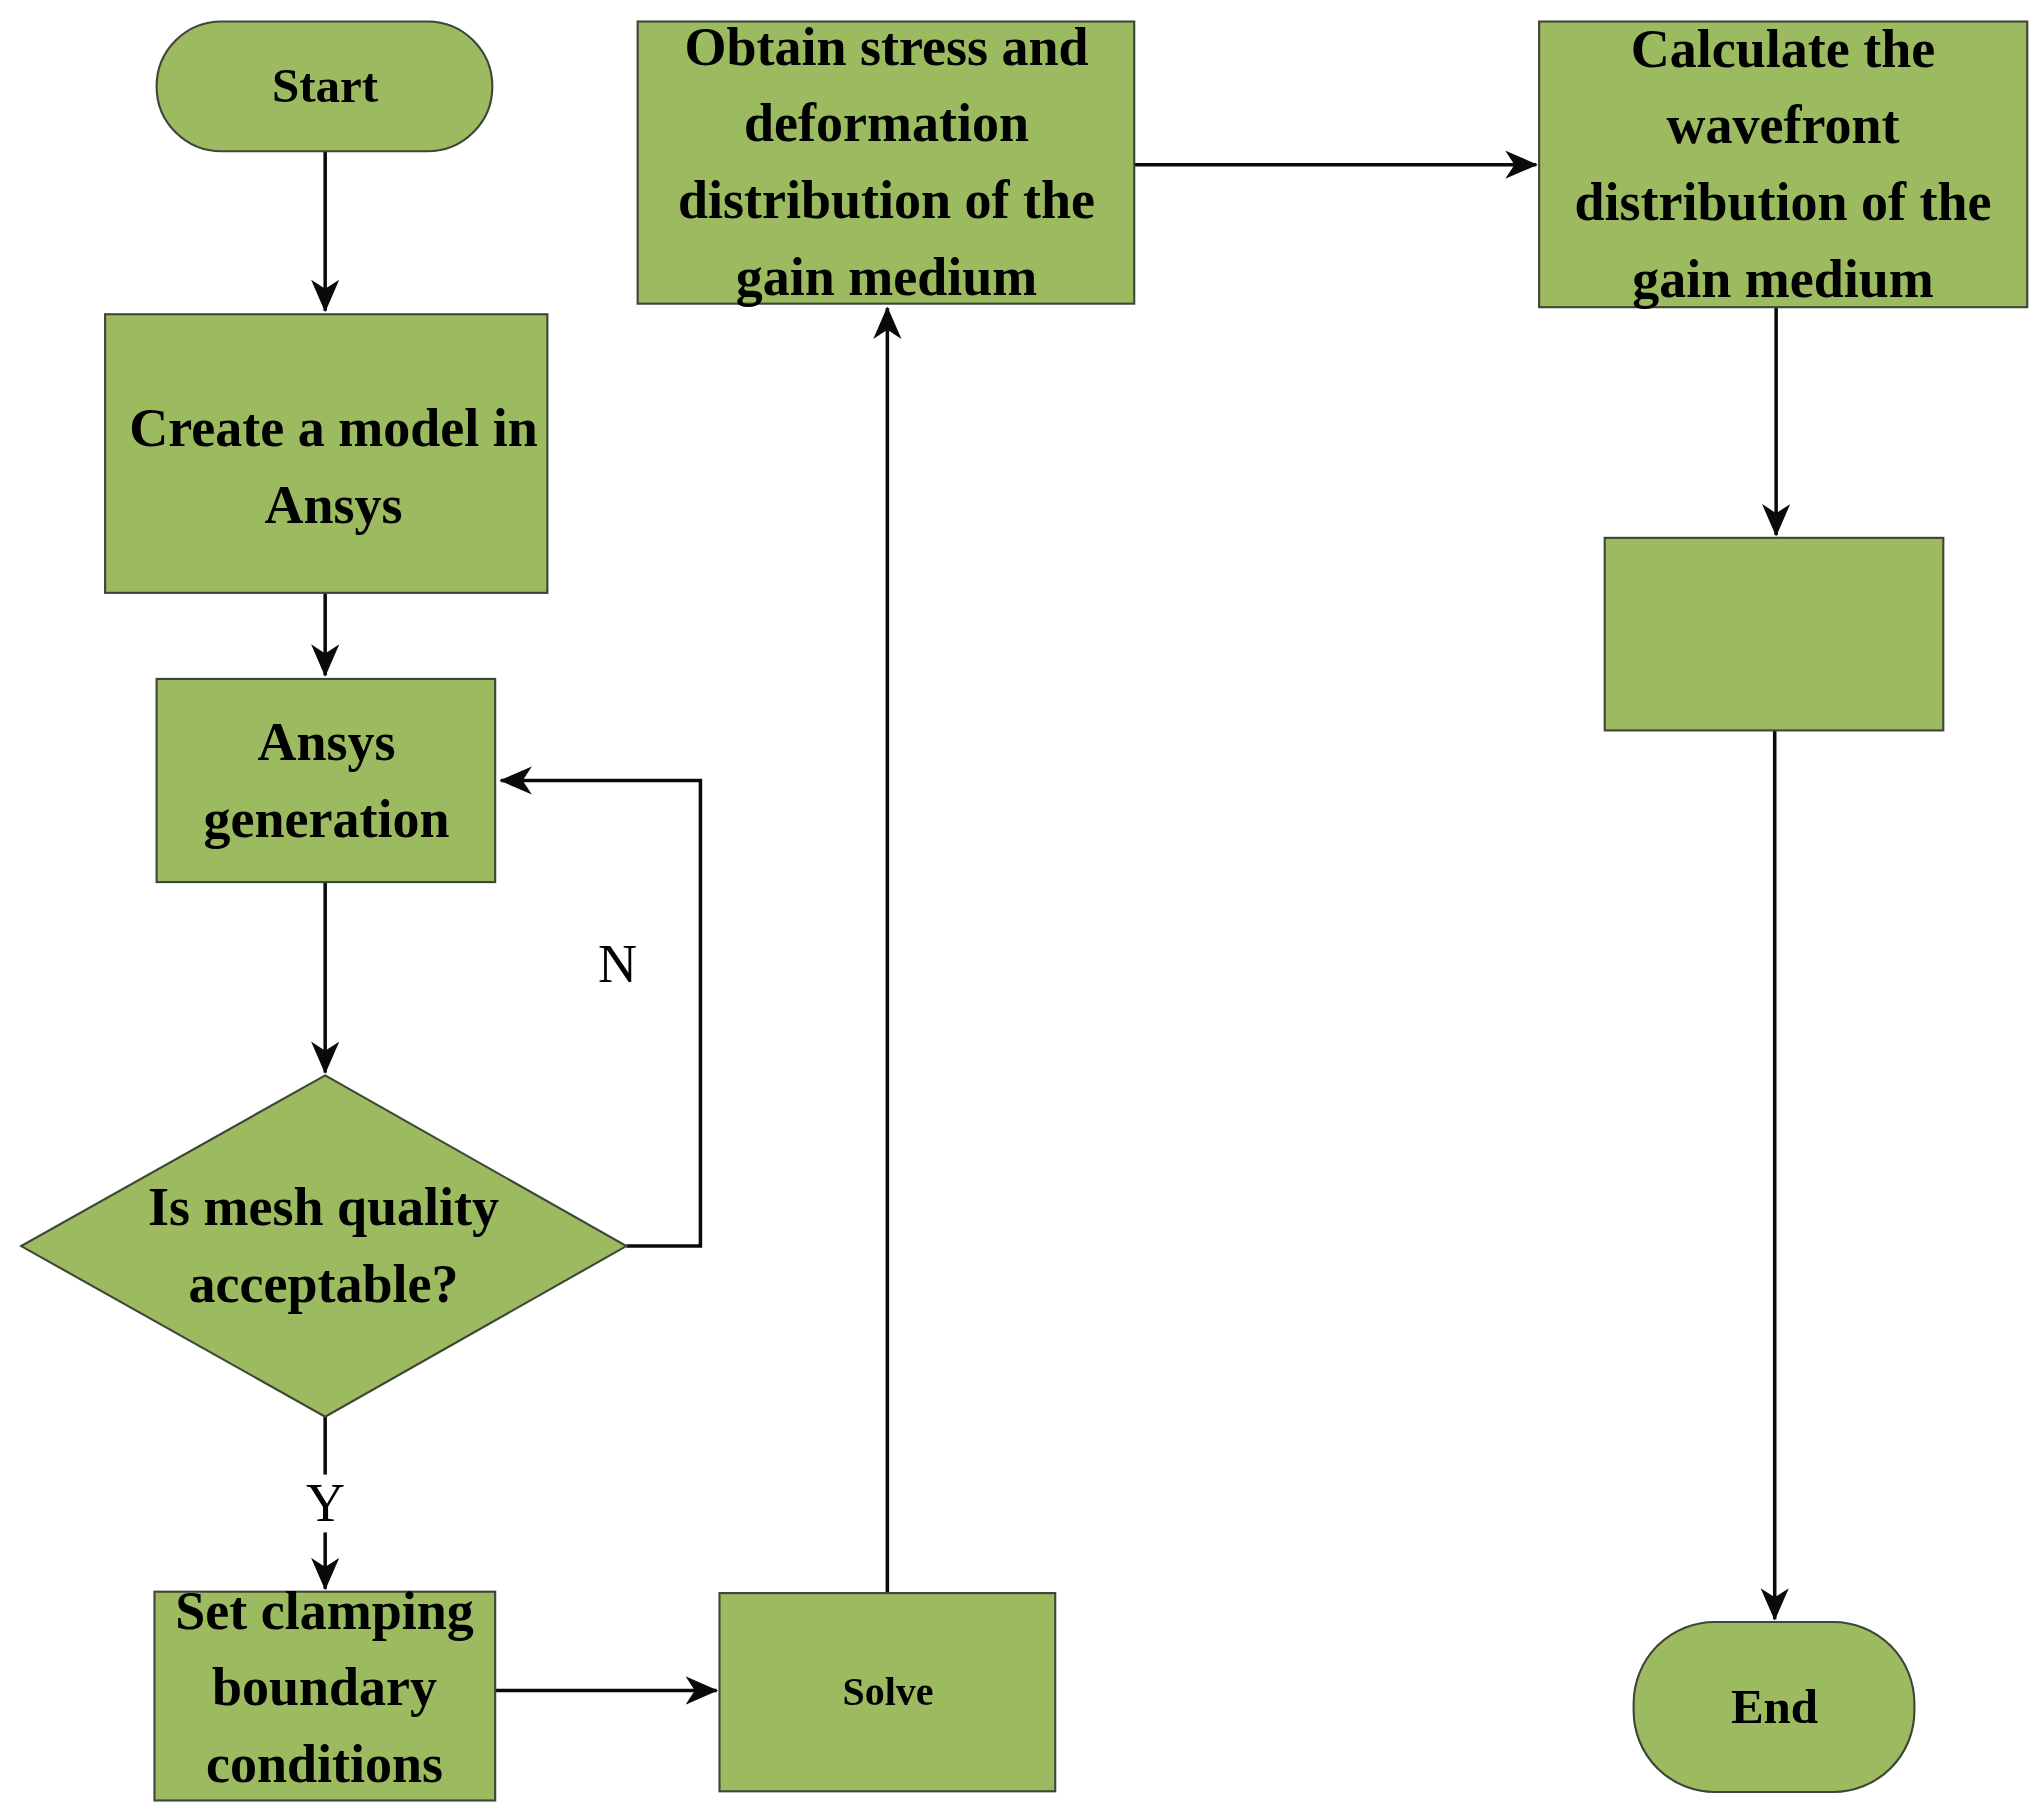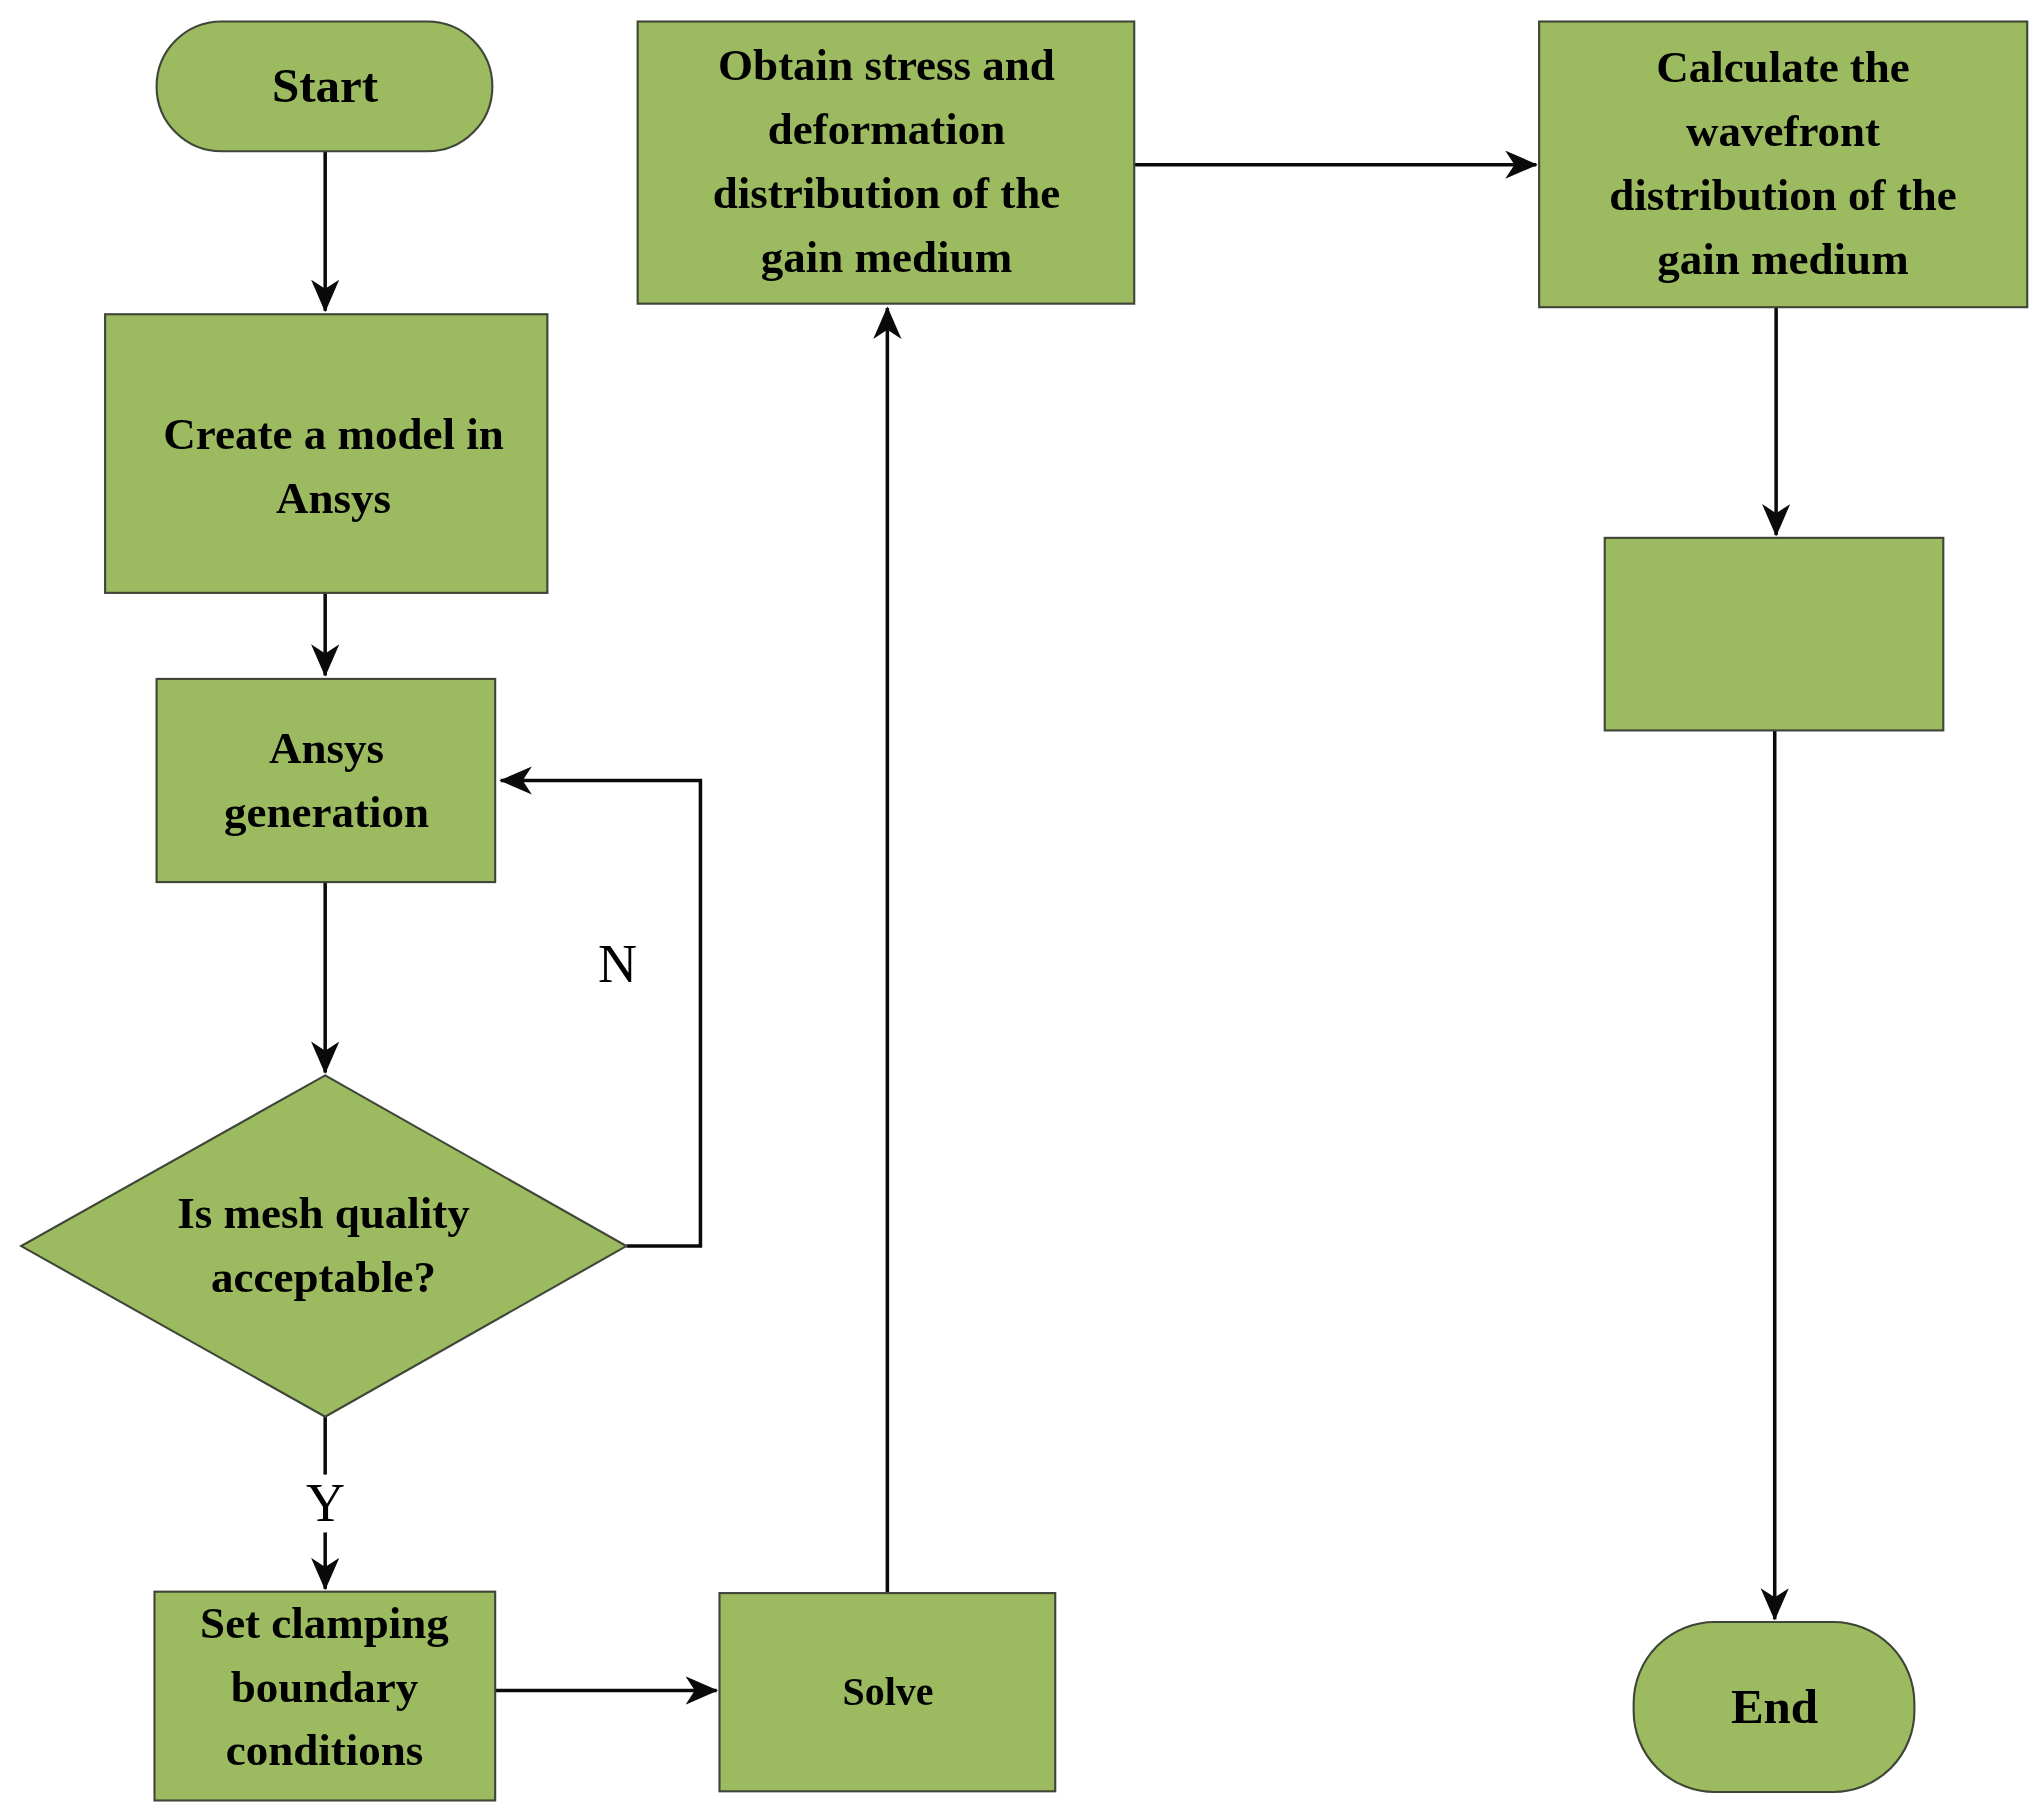--- a/index.html
+++ b/index.html
@@ -23,21 +23,21 @@
     stroke-width:5;
   }
   .node-label{
     position:absolute;
     display:flex;
     align-items:center;
     justify-content:center;
     text-align:center;
     white-space:pre;
     font-weight:bold;
-    font-size:45px;
+    font-size:54px;
     line-height:1.42;
     color:#000000;
     font-family:"Liberation Serif","DejaVu Serif",serif;
     pointer-events:none;
   }
   .terminal-label{font-size:49px;}
   .solve-label{font-size:40px;}
   .end-pad{padding-bottom:56px;}
   .edge-label{
     position:absolute;

